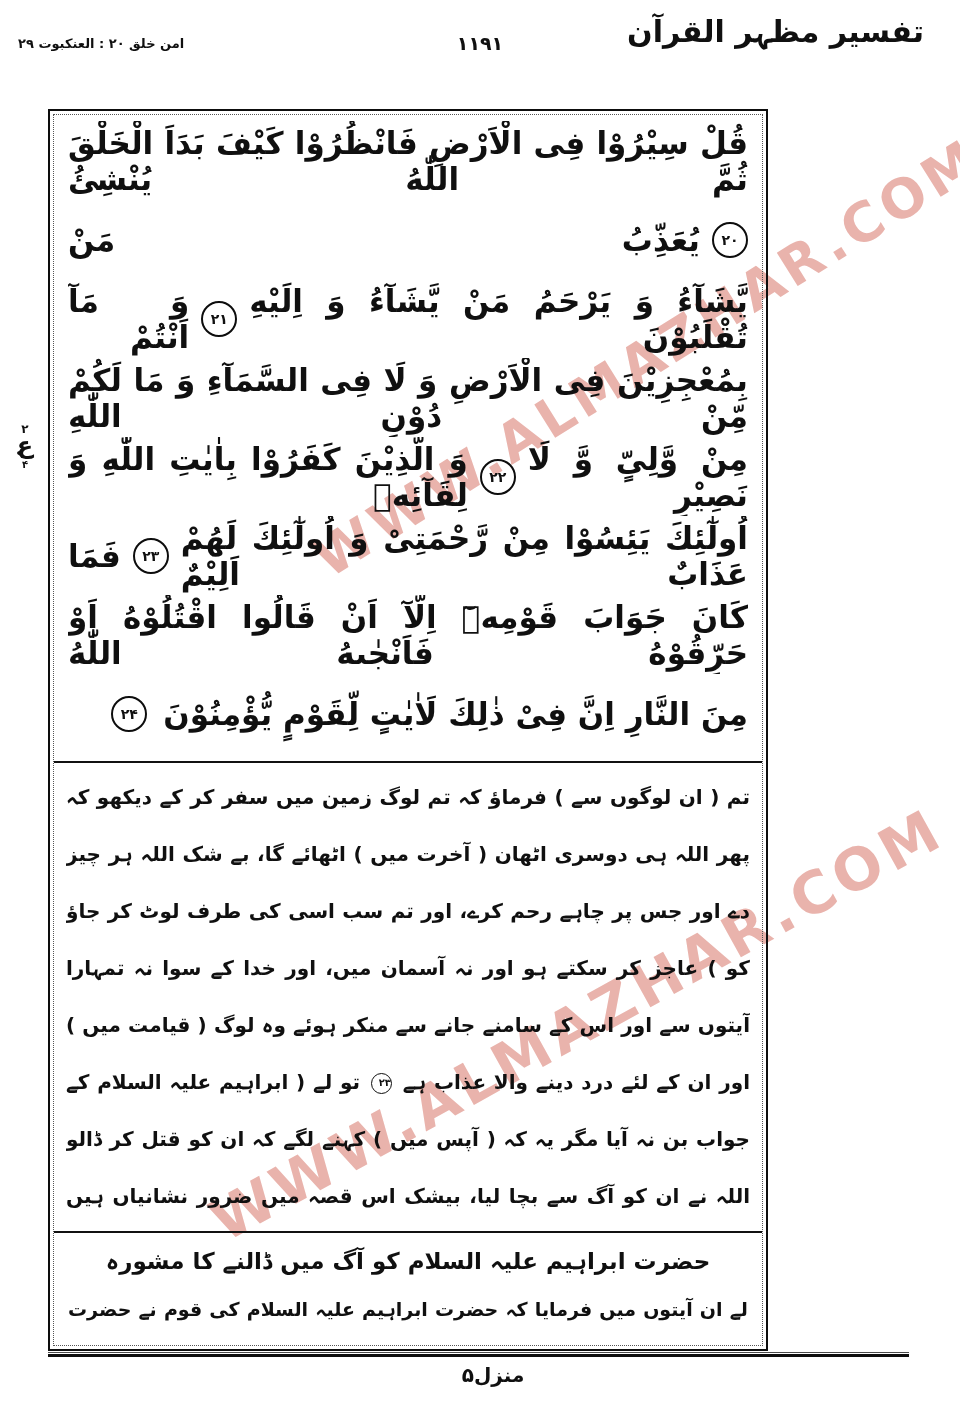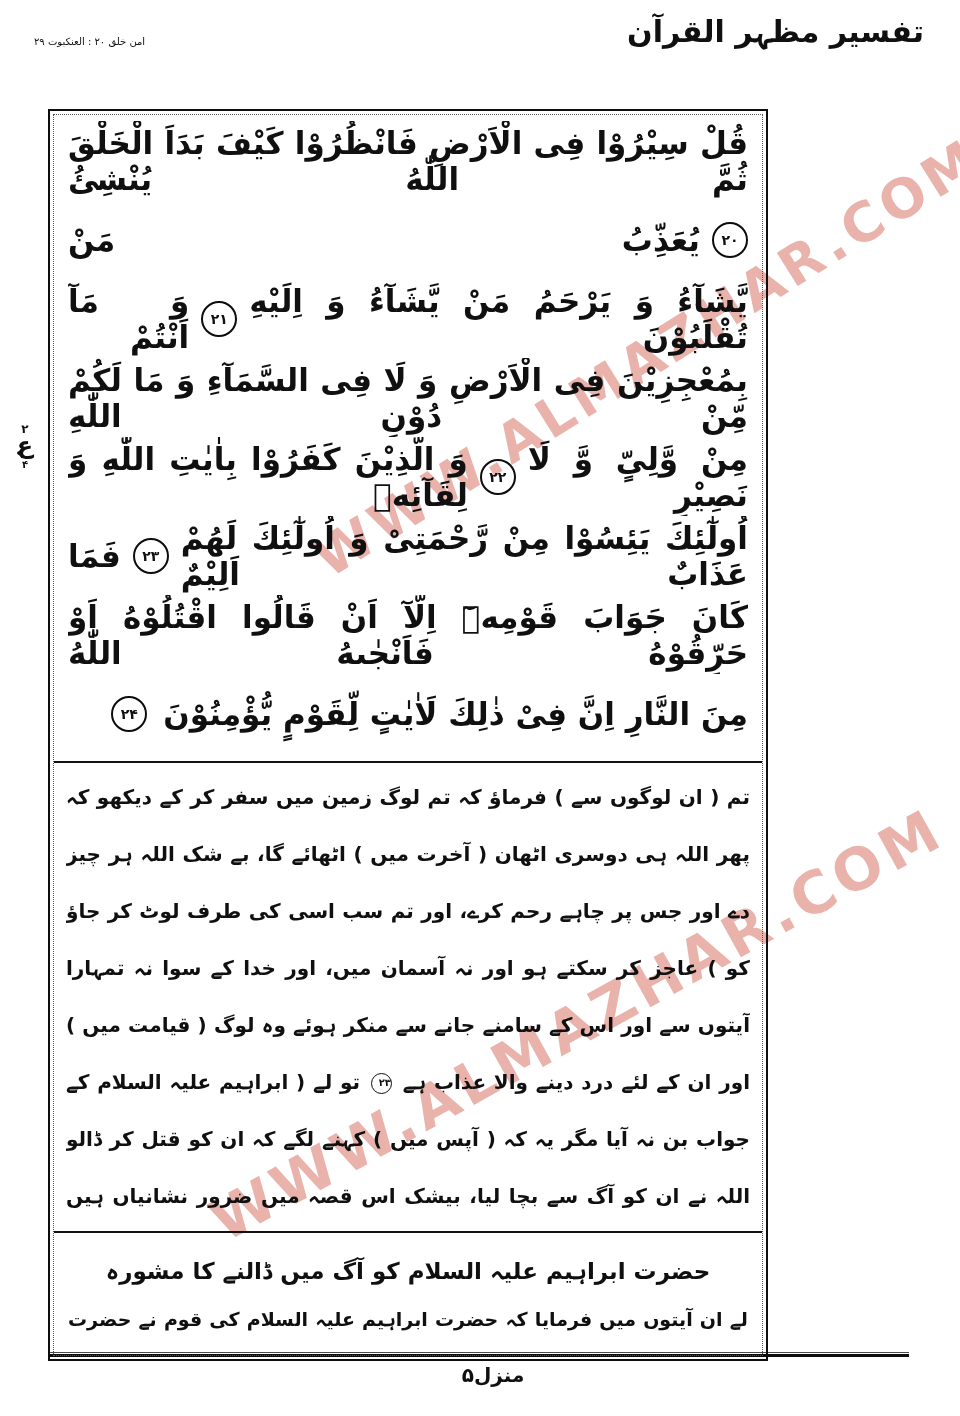--- a/index.html
+++ b/index.html
@@ -3,21 +3,21 @@
 <meta charset="utf-8">
 <style>
   * { margin:0; padding:0; box-sizing:border-box; }
   html,body { background:#e8e8e8; }
   .page {
     position:relative; width:960px; height:1416px; margin:0 auto;
     background:#ffffff; overflow:hidden; color:#101010;
     font-family:"DejaVu Sans", sans-serif;
   }
   
-  .h-left  { position:absolute; left:34px; top:36px; font-size:10px; font-weight:normal; direction:rtl; }
+  .h-left  { position:absolute; left:18px; top:36px; font-size:13px; font-weight:bold; direction:rtl; }
   .h-center{ position:absolute; left:0; right:0; top:32px; text-align:center; font-size:19px; font-weight:bold; letter-spacing:2px; }
   .h-right { position:absolute; right:36px; top:14px; font-size:30px; font-weight:bold; direction:rtl; }
   
   .margin-marker { position:absolute; left:8px; top:423px; width:34px; display:flex; flex-direction:column; align-items:center; font-weight:bold; line-height:1; }
   .margin-marker .mm-top { font-size:12px; }
   .margin-marker .mm-ain { font-size:24px; margin-top:-2px; }
   .margin-marker .mm-sub { font-size:11px; margin-top:-8px; margin-left:-10px; }
   .margin-marker .mm-bot { font-size:10px; margin-top:0; }
   
   .wm { position:absolute; z-index:1; white-space:nowrap; font-weight:bold; letter-spacing:5px; pointer-events:none; }
@@ -34,35 +34,36 @@
   .qline.end .qseg { flex:0 1 auto; text-align-last:right; margin-left:4px; }
   .aya { flex:0 0 auto; width:36px; height:36px; border:2.5px solid #0d0d0d; border-radius:50%;
          display:flex; align-items:center; justify-content:center; font-size:14px; font-weight:bold; }
   
   .urdu-box { padding:6px 12px 6px; direction:rtl; }
   .uline { height:57px; line-height:57px; overflow:hidden; font-size:20px; font-weight:bold;
            text-align:justify; text-align-last:justify; white-space:normal; }
   .ucircle { display:inline-block; width:21px; height:21px; line-height:18px; border:1.5px solid #0d0d0d;
              border-radius:50%; font-size:10px; text-align:center; vertical-align:middle; margin:0 3px; }
   
-  .section-box { padding:12px 14px 14px; direction:rtl; }
+  .section-box { padding:2px 14px 14px; direction:rtl; }
   .sec-heading { text-align:center; font-size:23px; font-weight:bold; line-height:52px; height:52px; }
   .sec-body { font-size:19px; font-weight:bold; line-height:44px; height:44px; overflow:hidden;
               text-align:justify; text-align-last:justify; }
   
   .bottom-rule { position:absolute; left:48px; width:861px; top:1352px; height:5px;
                  border-top:1.5px solid #4a4a4a; border-bottom:3px solid #0d0d0d; }
   .footer { position:absolute; left:0; right:0; top:1363px; text-align:center; font-size:20px; font-weight:bold; direction:rtl;padding-left:26px; }
 </style>
 </head>
 <body>
 
 <div class="page">
 
   <div class="h-left">امن خلق ۲۰ : العنکبوت ۲۹</div>
+  <div class="h-center">۱۱۹۱</div>
   <div class="h-right">تفسیر مظہر القرآن</div>
 
   <div class="margin-marker">
     <span class="mm-top">۲</span>
     <span class="mm-ain">ع</span>
     <span class="mm-sub">۹</span>
     <span class="mm-bot">۴</span>
   </div>
 
   <div class="wm wm1" style="color: rgb(233, 179, 172);">WWW.ALMAZHAR.COM</div>

